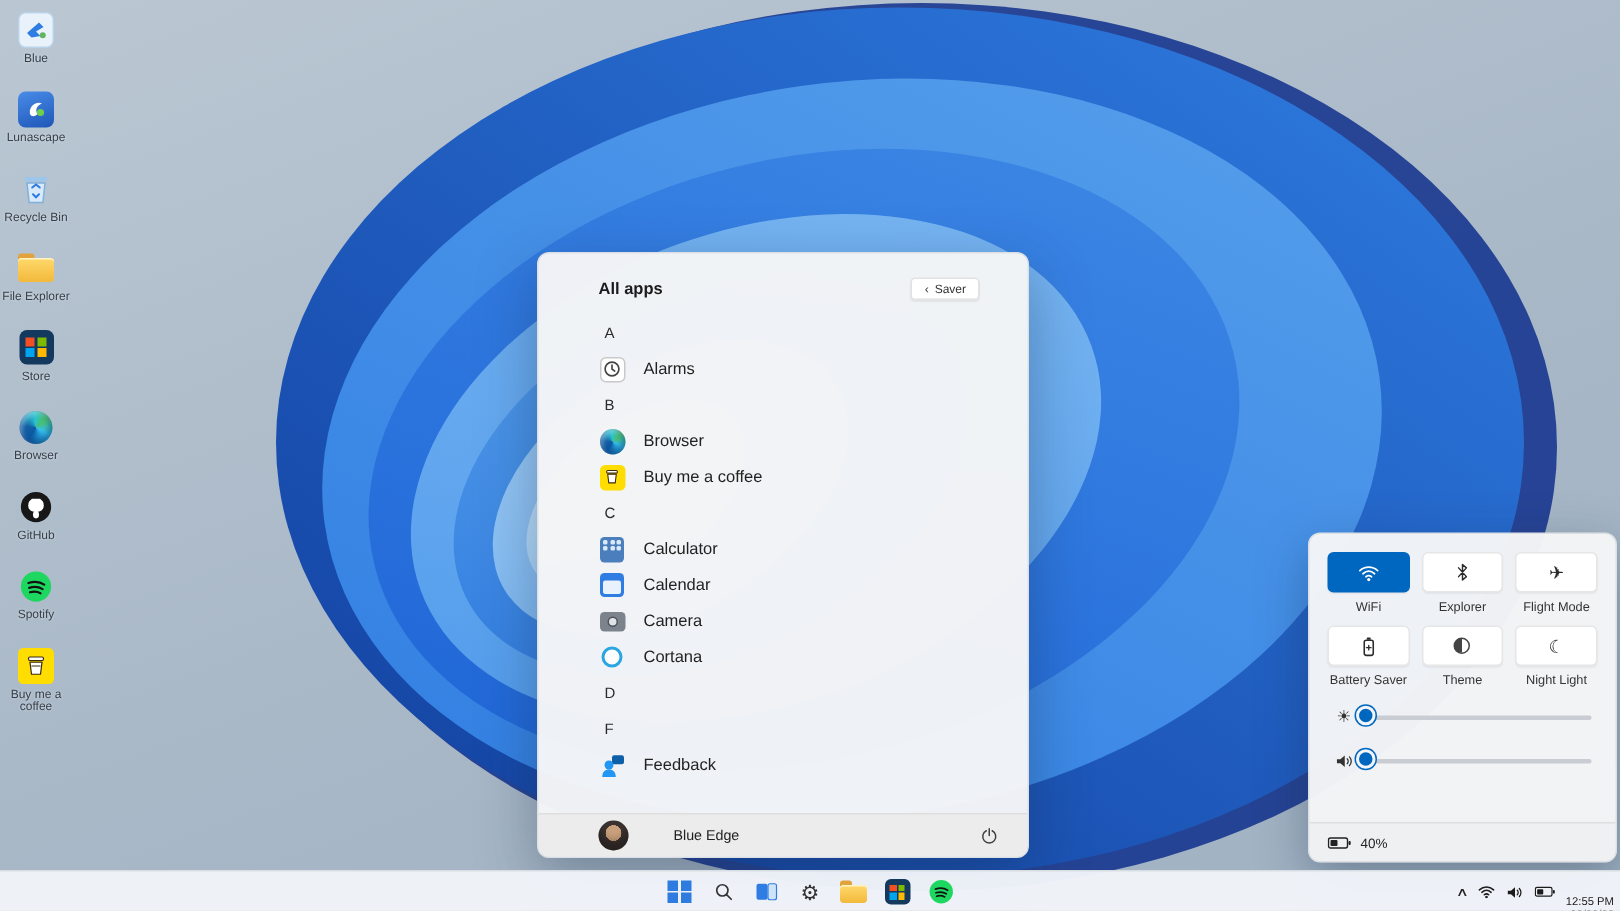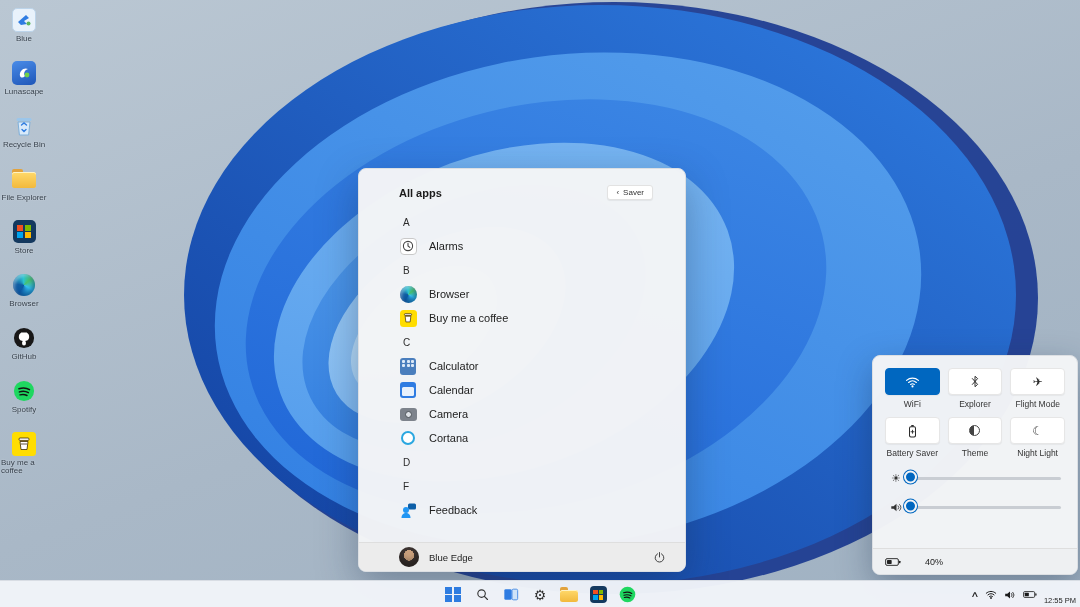--- a/index.html
+++ b/index.html
@@ -5,21 +5,21 @@
   * { margin:0; padding:0; box-sizing:border-box; }
   html,body { width:1080px; height:607px; overflow:hidden; font-family:"Liberation Sans", sans-serif; }
   .desktop { position:relative; width:1080px; height:607px;
     background:linear-gradient(160deg,#bac7d3 0%,#a9b8c7 55%,#9fb1c2 100%); }
   .bloom { position:absolute; left:0; top:0; width:1080px; height:607px; }
 
   
   .desktop-icons { position:absolute; left:0; top:6px; width:48px; display:flex; flex-direction:column; align-items:center; }
   .dicon { width:48px; height:53px; display:flex; flex-direction:column; align-items:center; cursor:pointer; }
   .dicon .ic { width:27px; height:27px; display:flex; align-items:center; justify-content:center; }
-  .dlabel { margin-top:2px; font-size:8px; line-height:8px; color:#36404c; max-width:46px;
+  .dlabel { margin-top:2px; font-size:8px; line-height:8px; color:#36404c; text-align:center; max-width:46px;
     text-shadow:0 0 2px rgba(255,255,255,.55); word-wrap:break-word; }
 
   
   .sq { border-radius:5px; width:24px; height:24px; display:flex; align-items:center; justify-content:center; }
   .edge-ball { width:22px; height:22px; border-radius:50%;
     background:conic-gradient(from 210deg,#0c59a4,#115ea3 18%,#2bc3d2 40%,#49c06c 55%,#35c1f1 75%,#0c59a4);
     box-shadow:inset -2px -2px 4px rgba(0,40,90,.45), inset 2px 2px 3px rgba(255,255,255,.35); }
   .spotify-ball { width:22px; height:22px; }
   .github-ball { width:22px; height:22px; }
   .folder-ic { position:relative; width:24px; height:19px; }
@@ -57,21 +57,21 @@
   .cam-ic { width:17px; height:13px; background:#7d838c; border-radius:3px; display:flex; align-items:center; justify-content:center; }
   .cam-ic i { width:7px; height:7px; border-radius:50%; background:#dfe3e8; border:1.6px solid #4c5258; }
   .cortana-ic { width:14px; height:14px; border-radius:50%; border:2.6px solid #2aa7e0; background:#fff; }
   .discord-ic { width:17px; height:17px; border-radius:50%; background:#5865f2; display:flex; align-items:center; justify-content:center; }
   .discord-ic i { width:9px; height:5.5px; background:#fff; border-radius:3px; }
   .bmc-ic { border-radius:3.5px; background:#ffdd00; display:flex; align-items:center; justify-content:center; }
   .sm-userbar { position:absolute; left:0; right:0; bottom:0; height:29px; background:#ececec;
     border-top:1px solid #dedede; display:flex; align-items:center; padding:0 16px 0 40px; gap:10px; }
   .avatar { width:20px; height:20px; border-radius:50%; cursor:pointer;
     background:radial-gradient(circle at 50% 42%, #caa07c 0 34%, #3c3330 35%); box-shadow:inset 0 -6px 6px rgba(0,0,0,.35); }
-  .user-name { font-size:9.5px; color:#222; }
+  .user-name { font-size:9.5px; color:#222;margin-left:20px; }
   .power-btn { margin-left:auto; width:20px; height:20px; display:flex; align-items:center; justify-content:center;
     color:#3d3d3d; cursor:pointer; border-radius:4px; }
 
   
   .quick-settings { position:absolute; left:872px; top:355px; width:206px; height:220px;
     background:rgba(243,244,246,.98); border:1px solid #dcdfe3; border-radius:8px;
     box-shadow:0 12px 34px rgba(20,40,70,.35); overflow:hidden; }
   .qs-grid { display:grid; grid-template-columns:repeat(3,1fr); gap:8px; padding:12px 12px 0 12px; }
   .qs-cell { display:flex; flex-direction:column; align-items:center; }
   .qs-tile { width:100%; height:27px; background:#fff; border:1px solid #e6e6e6; border-radius:4px;
@@ -80,21 +80,21 @@
   .qs-tile.active { background:#0067c0; border-color:#0067c0; color:#fff; }
   .qs-label { margin-top:4px; font-size:8.5px; color:#333; }
   .qs-sliders { padding:12px 16px 0 16px; }
   .qs-slider { display:flex; align-items:center; gap:10px; height:16px; margin-bottom:13px; cursor:pointer; }
   .sl-ic { width:14px; display:flex; justify-content:center; color:#333; font-size:11px; line-height:11px; }
   .sl-track { position:relative; flex:1; height:3px; background:#c9cdd3; border-radius:2px; }
   .sl-fill { position:relative; height:3px; background:#0067c0; border-radius:2px; }
   .sl-fill:after { content:""; position:absolute; right:-4px; top:50%; transform:translateY(-50%);
     width:9px; height:9px; border-radius:50%; background:#0067c0; border:2px solid #f3f4f6; box-shadow:0 0 0 1px #0067c0; }
   .qs-bottom { position:absolute; left:0; right:0; bottom:0; height:26px; background:#eef0f2;
-    border-top:1px solid #dedede; display:flex; align-items:center; gap:24px; padding:0 12px; }
+    border-top:1px solid #dedede; display:flex; align-items:center; gap:6px; padding:0 12px; }
   .qs-batt-label { font-size:9px; color:#222; }
 
   
   .taskbar { position:absolute; left:0; right:0; bottom:0; height:27px;
     background:rgba(241,244,249,.97); border-top:1px solid #d8dde4; }
   .tb-center { position:absolute; left:50%; top:0; height:27px; transform:translateX(-50%);
     display:flex; align-items:center; gap:5px; }
   .tb-btn { width:24px; height:23px; border-radius:4px; display:flex; align-items:center; justify-content:center; cursor:pointer; }
   .tray { position:absolute; right:4px; top:0; height:27px; display:flex; align-items:center; gap:7px; }
   .tray-ic { display:flex; align-items:center; justify-content:center; color:#1c1c1c; cursor:pointer; }

